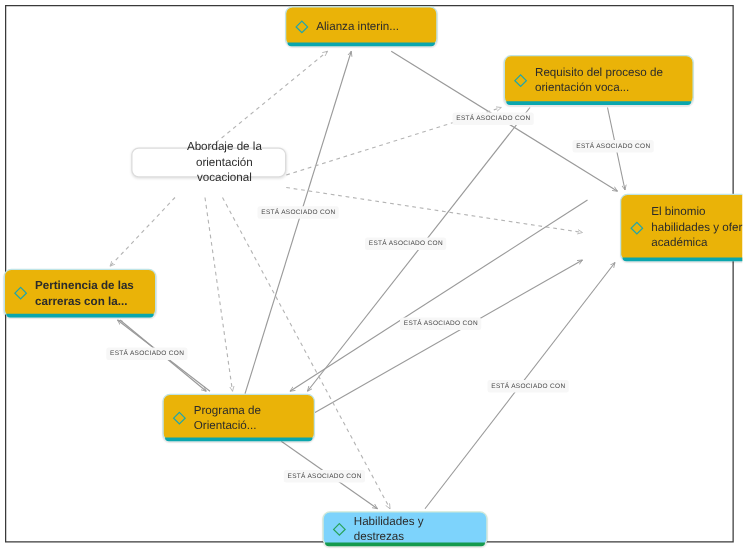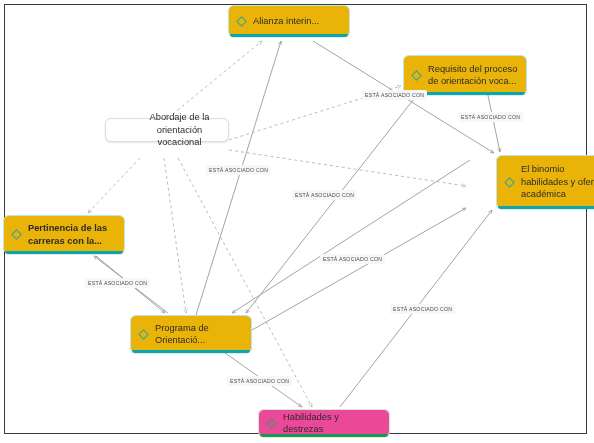--- a/index.html
+++ b/index.html
@@ -45,21 +45,21 @@
     box-shadow:0 1px 1px rgba(0,0,0,0.10);
   }
   .node .bar{
     position:absolute;
     left:1px; right:1px; bottom:-1px;
     height:3.5px;
     border-radius:0 0 5px 5px;
     background:#0aa6ad;
   }
   .node.green{
-    background:#ec4899;
+    background:#7dd3fc;
     border:1px solid #cfe9d8;
   }
   .node.green .bar{ background:#159a4e; }
 
   .node.plain{
     background:#ffffff;
     border:1px solid #dcdcdc;
     box-shadow:0 1px 2px rgba(0,0,0,0.10);
     justify-content:center;
     text-align:center;
@@ -142,21 +142,21 @@
   </svg>
 
   <div class="node" style="left:228px; top:5px; width:122px; height:32px;">
     <svg class="diamond" viewBox="0 0 12 12">
       <path d="M6 1 L11 6 L6 11 L1 6 Z" fill="none" stroke="#1fa5ad" stroke-width="1.1"></path>
     </svg>
     <span class="label">Alianza interin...</span>
     <span class="bar"></span>
   </div>
 
-  <div class="node" style="left:403px; top:55px; width:124px; height:40px;">
+  <div class="node" style="left:403px; top:44px; width:152px; height:40px;">
     <svg class="diamond" viewBox="0 0 12 12">
       <path d="M6 1 L11 6 L6 11 L1 6 Z" fill="none" stroke="#1fa5ad" stroke-width="1.1"></path>
     </svg>
     <span class="label">Requisito del proceso de orientación voca...</span>
     <span class="bar"></span>
   </div>
 
   <div class="node" style="left:496px; top:155px; width:118px; height:54px;">
     <svg class="diamond" viewBox="0 0 12 12">
       <path d="M6 1 L11 6 L6 11 L1 6 Z" fill="none" stroke="#1fa5ad" stroke-width="1.1"></path>

